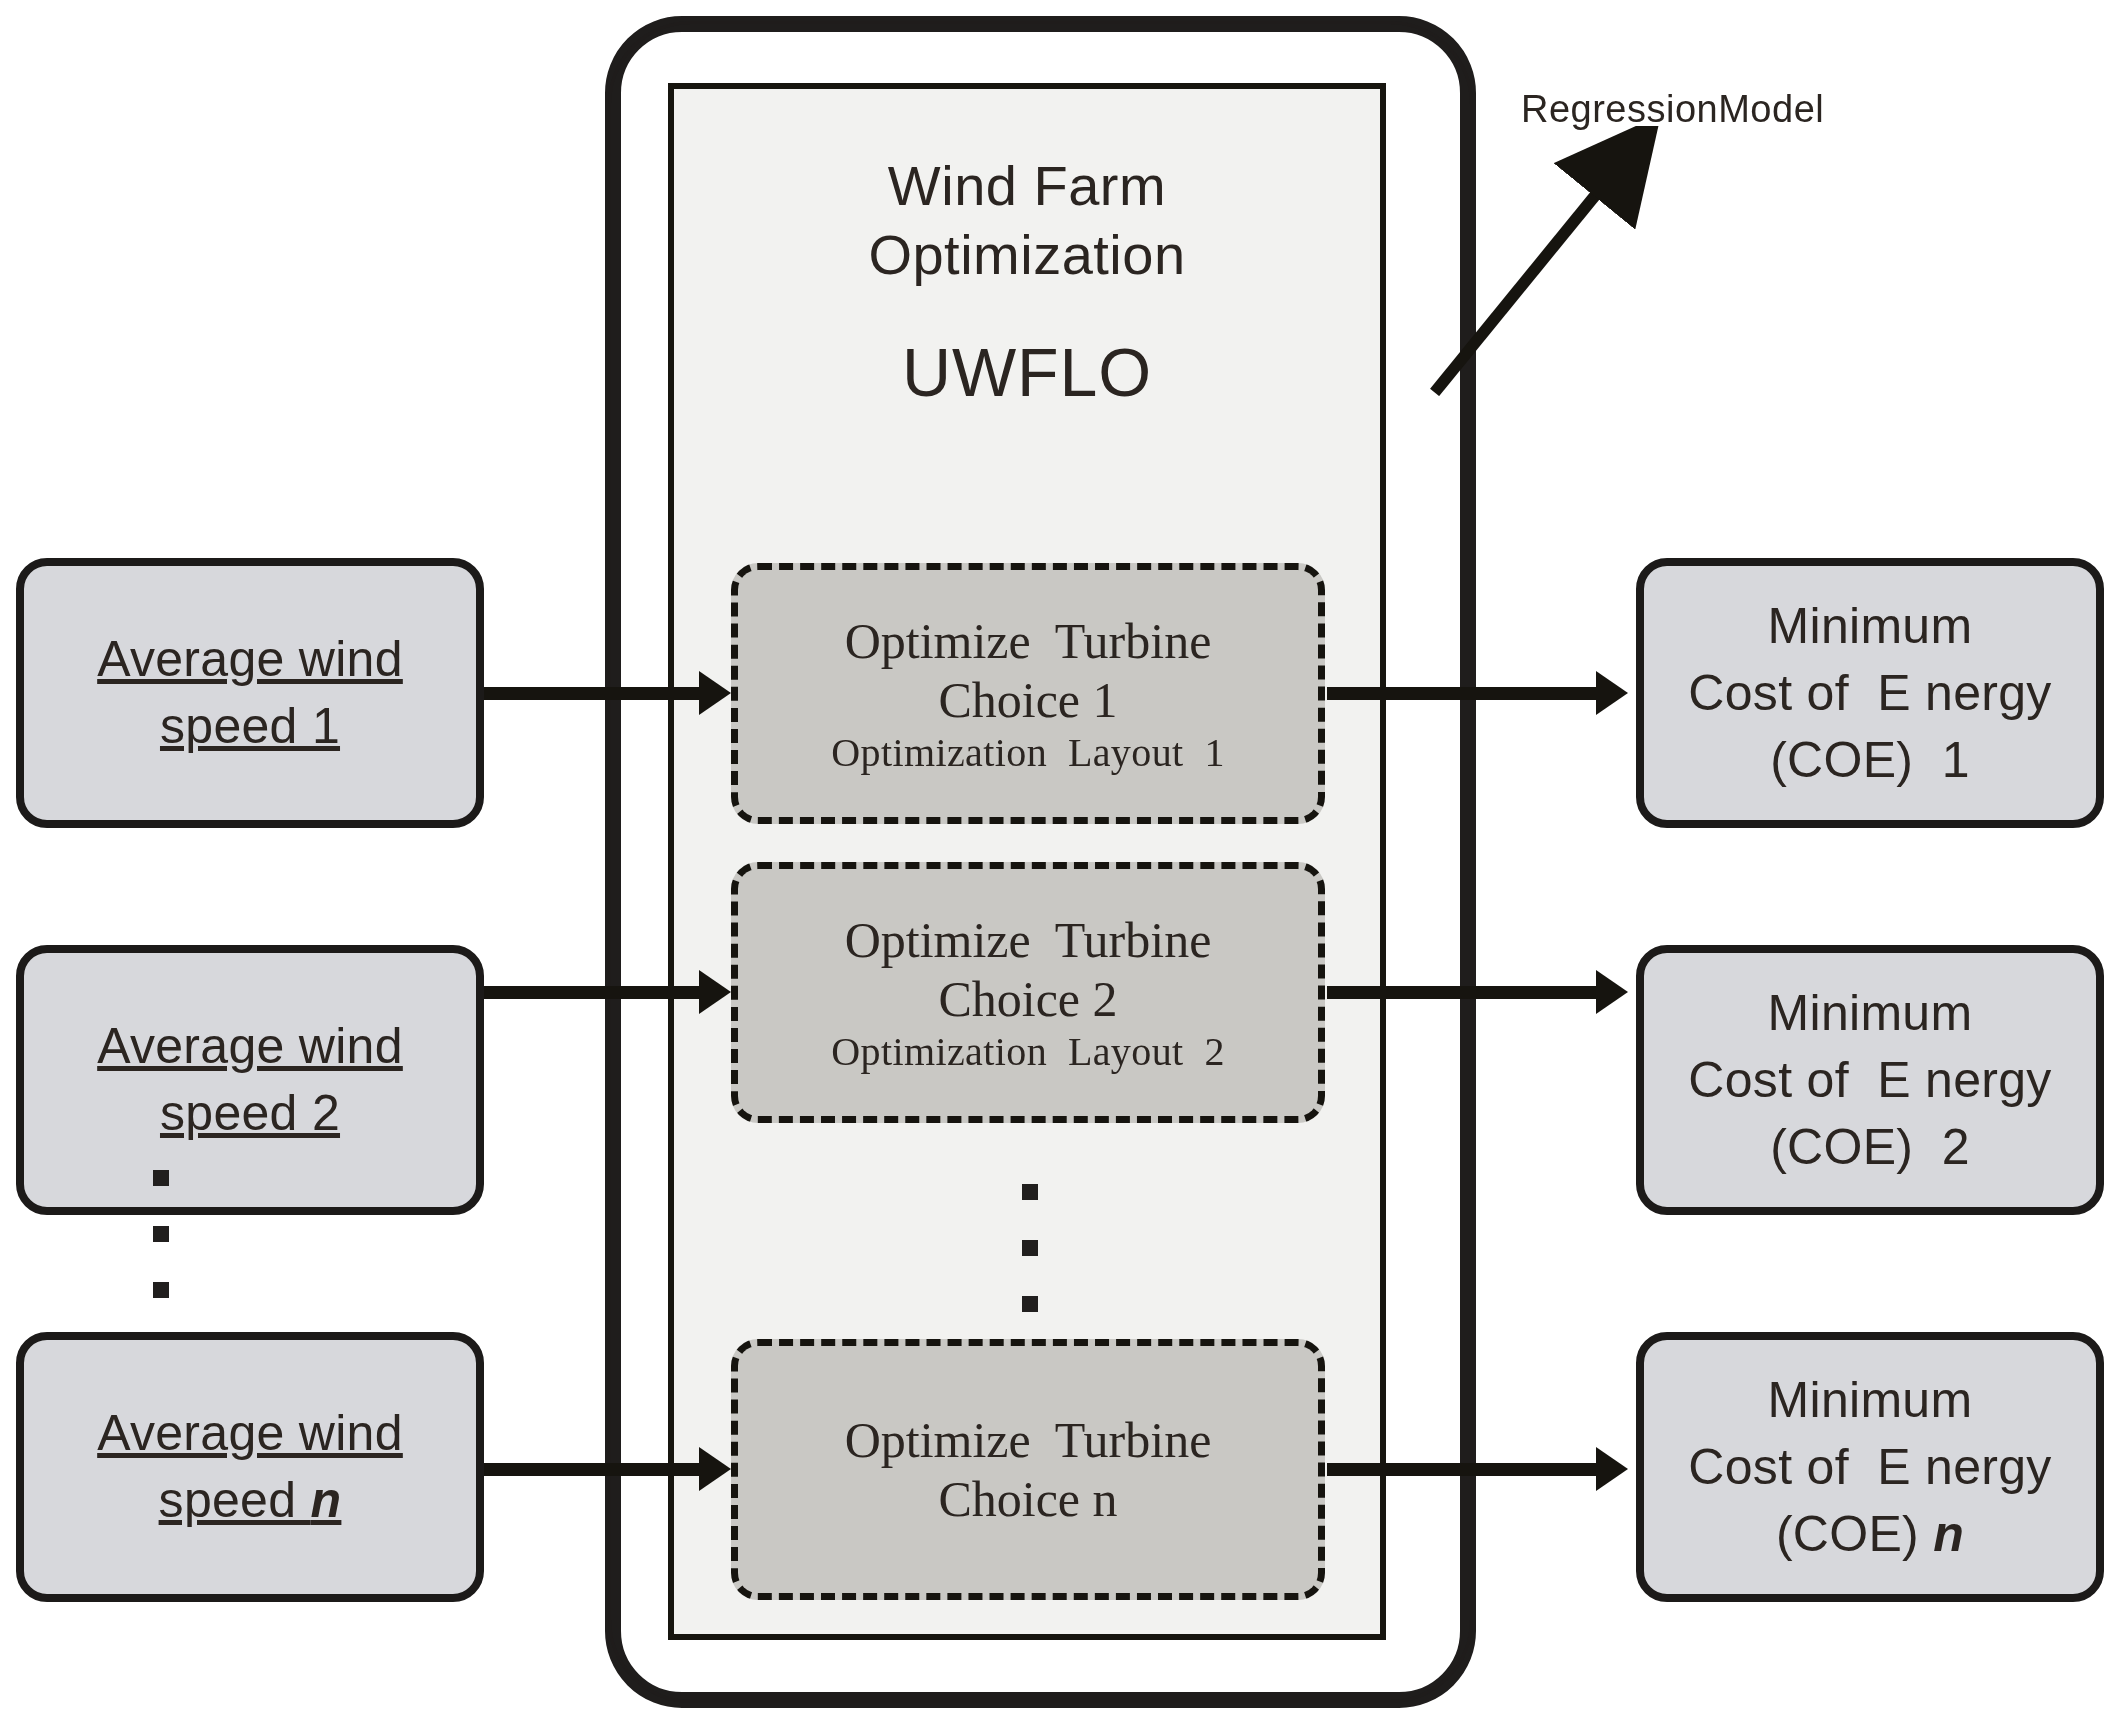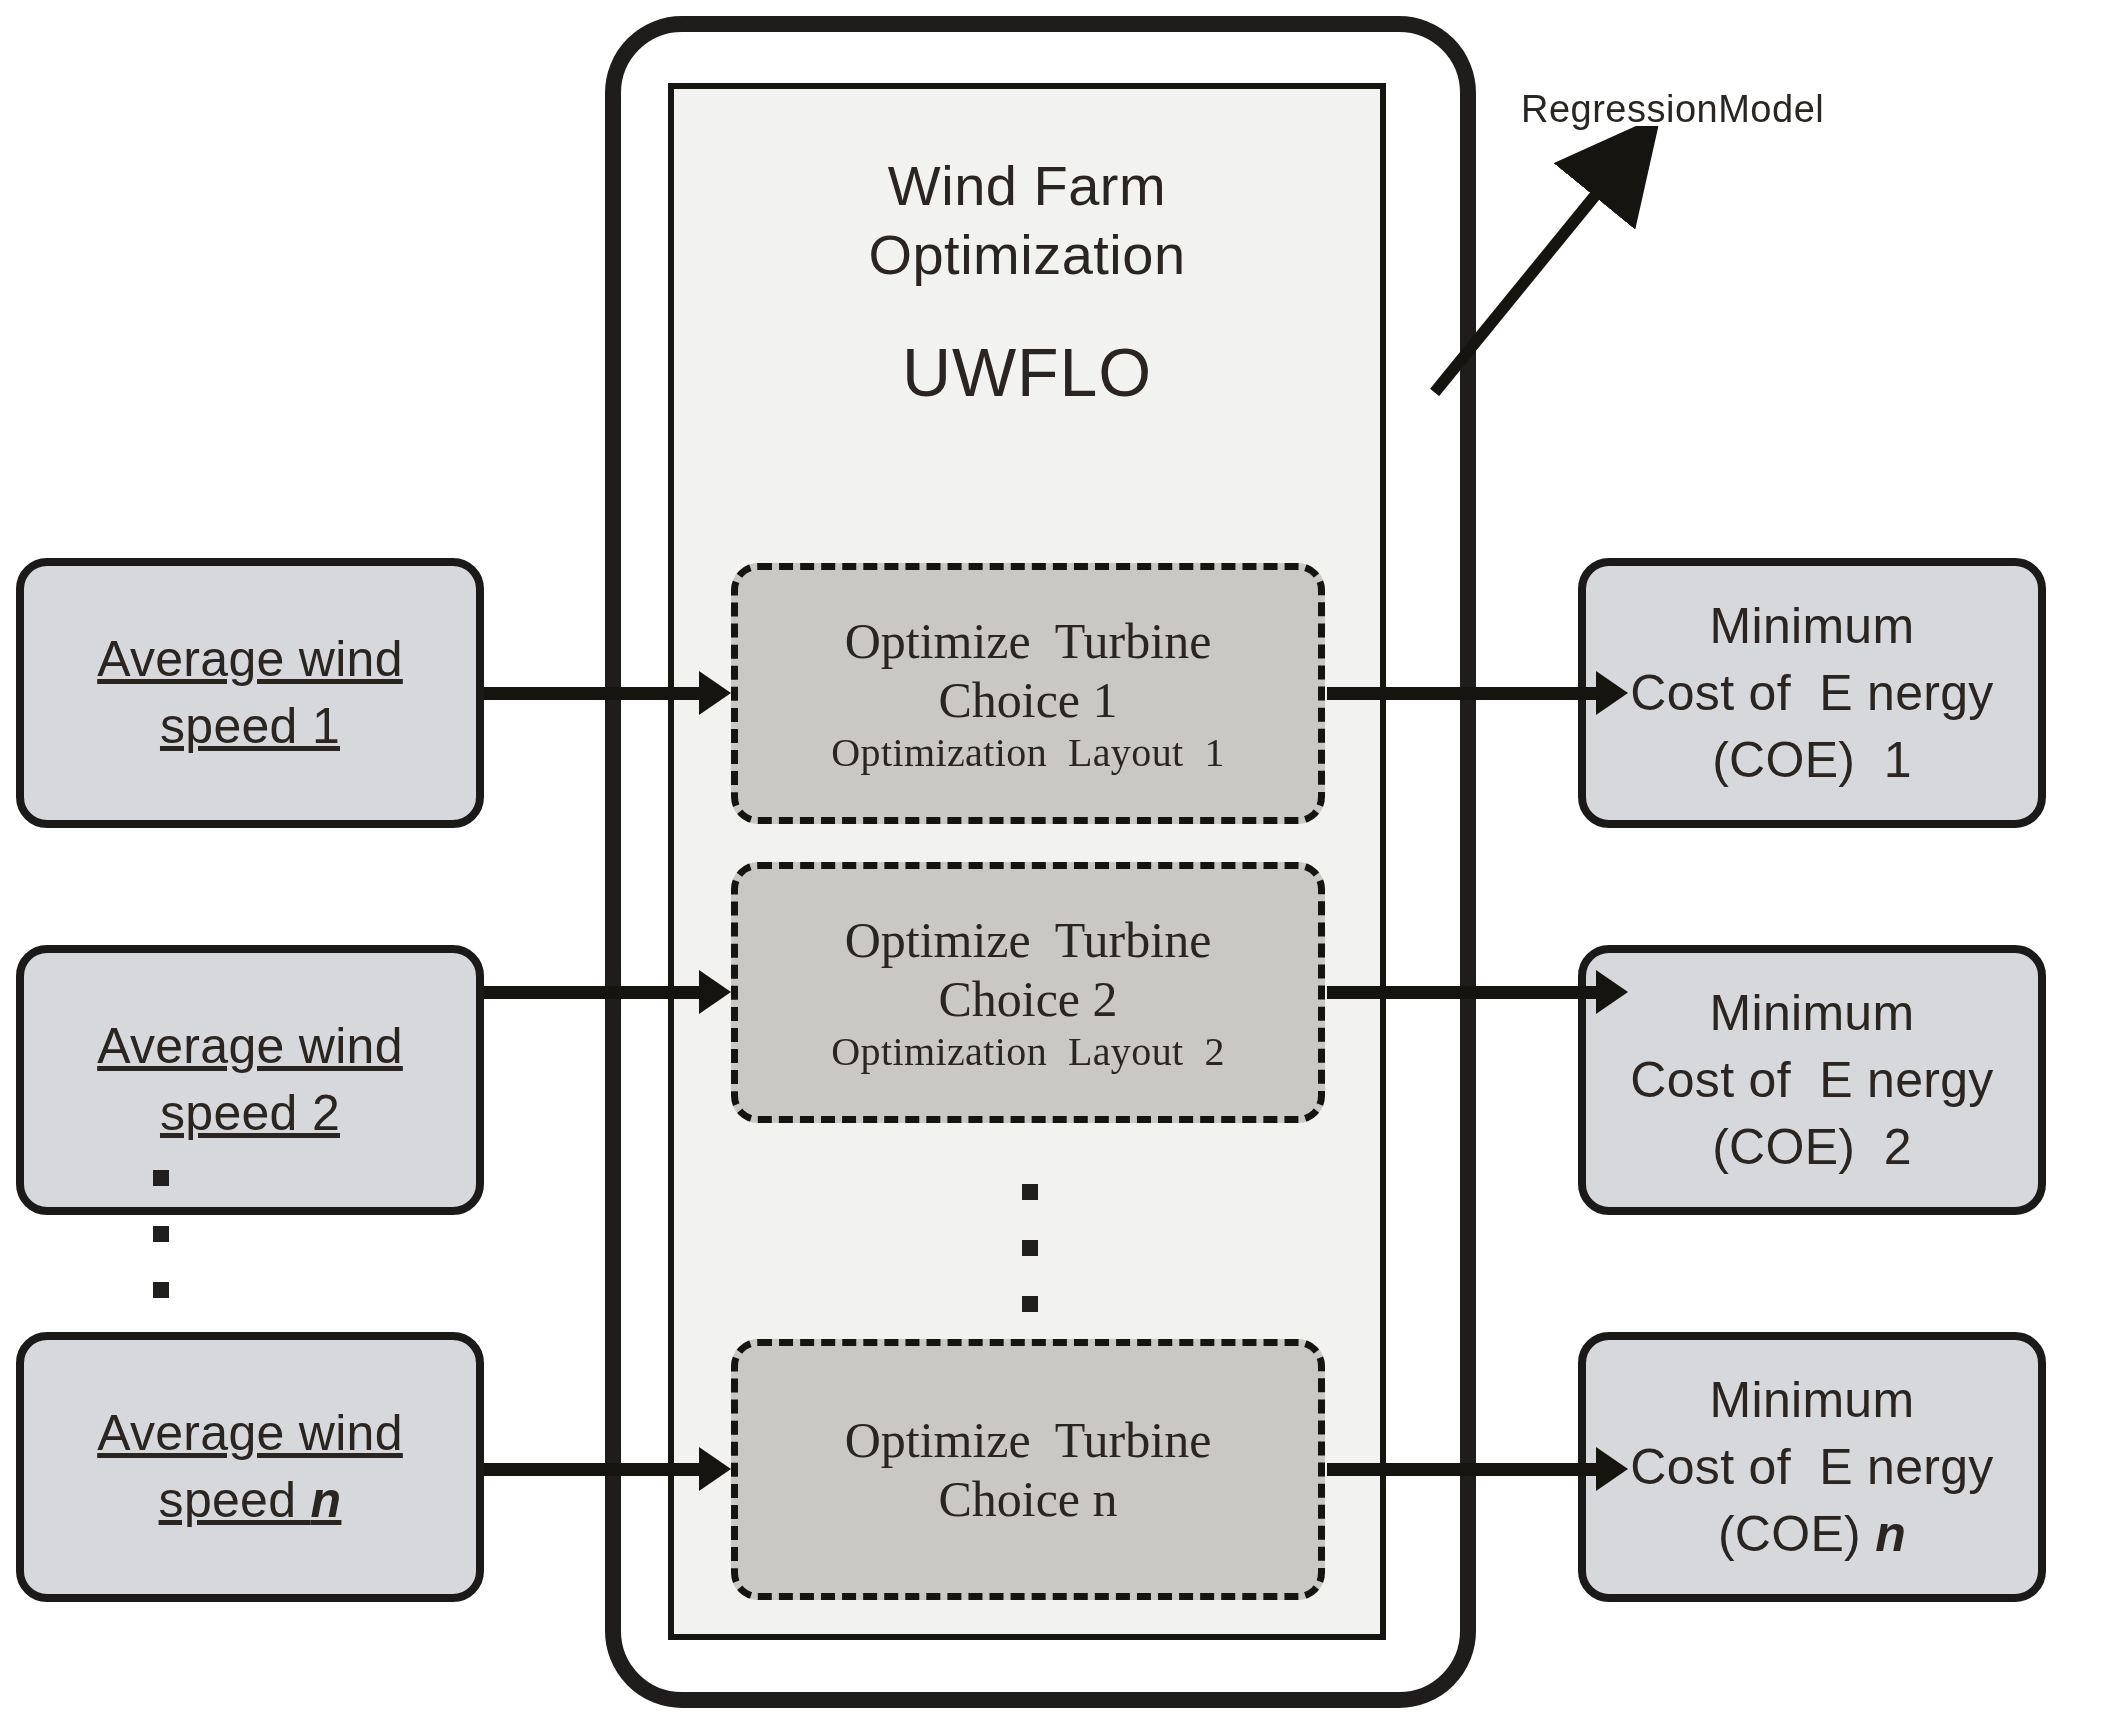--- a/index.html
+++ b/index.html
@@ -30,21 +30,21 @@
     flex-direction: column;
     align-items: center;
     justify-content: center;
     text-align: center;
     line-height: 1.34;
     letter-spacing: 0.3px;
   }
   .io-box .ln { display: block; white-space: pre; }
 
   .left-box { width: 468px; height: 270px; left: 16px; font-size: 50px; text-decoration: underline; }
-  .right-box { width: 468px; height: 270px; left: 1578px; font-size: 50px; }
+  .right-box { width: 468px; height: 270px; left: 1636px; font-size: 50px; }
 
   
   #outer-shell {
     position: absolute;
     left: 605px;
     top: 16px;
     width: 871px;
     height: 1692px;
     box-sizing: border-box;
     border: 16px solid #1f1d1c;

